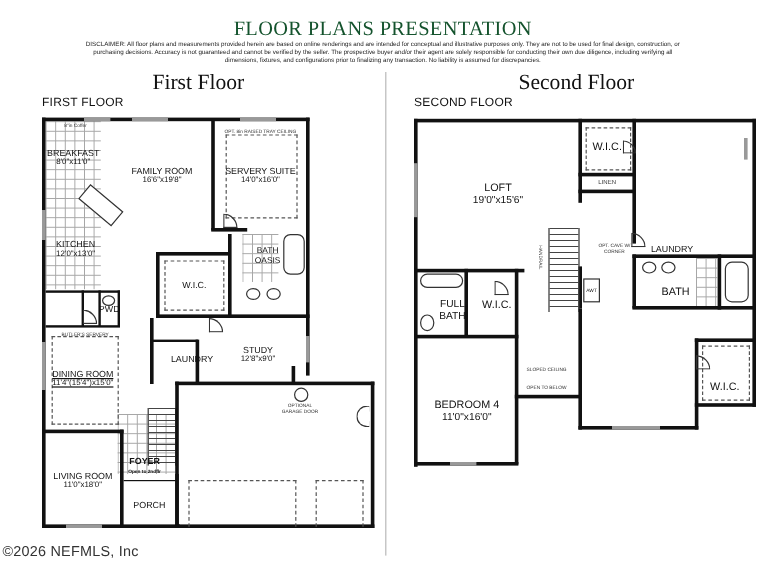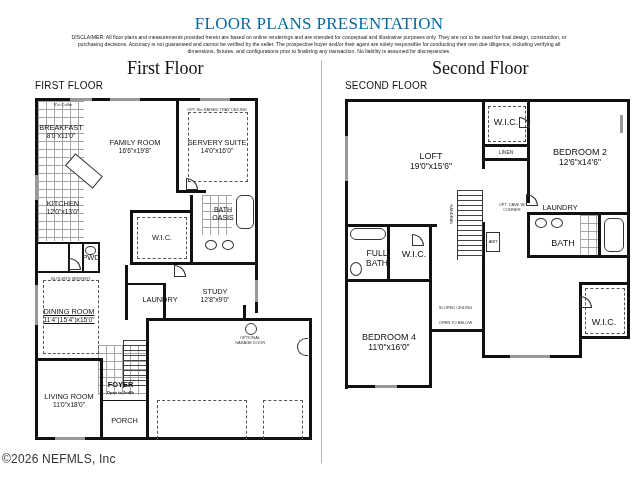--- a/index.html
+++ b/index.html
@@ -1,18 +1,18 @@
 <!DOCTYPE html>
 <html><head>
 <meta charset="utf-8">
 <style>
   html, body { margin: 0; padding: 0; background: #ffffff; }
   body { width: 638px; height: 480px; position: relative; overflow: hidden; font-family: "Liberation Sans", sans-serif; color: #111; }
   .abs { position: absolute; }
-  .title { left: 0; width: 638px; top: 14px; text-align: center; font-family: "Liberation Serif", serif; font-size: 17px; letter-spacing: 0.3px; color: #0369a1; }
+  .title { left: 0; width: 638px; top: 14px; text-align: center; font-family: "Liberation Serif", serif; font-size: 17px; letter-spacing: 0.3px; color: #14532d; }
   .disclaimer { left: 70px; width: 498px; top: 34px; text-align: center; font-size: 5.2px; line-height: 7px; color: #222; }
   .floor-heading { top: 58px; font-family: "Liberation Serif", serif; font-size: 18px; color: #111; }
   .divider { left: 321px; top: 60px; width: 1px; height: 403px; background: #b8b8b8; }
   .plan-label { font-size: 10px; font-weight: normal; color: #111; letter-spacing: 0.2px; }
   .wall { position: absolute; background: #111; }
   .room { position: absolute; text-align: center; font-size: 7.4px; line-height: 8px; color: #111; }
   .room .dims { font-size: 6.6px; display: block; }
   .room2 { position: absolute; text-align: center; font-size: 9px; line-height: 10px; color: #111; }
   .room2 .dims { font-size: 8.5px; display: block; }
   .tile { position: absolute; background-image:
@@ -204,30 +204,26 @@
 
   <div class="tiny" style="left:433px;top:305px;width:45px;">SLOPED CEILING</div>
   <div class="tiny" style="left:433px;top:320px;width:45px;">OPEN TO BELOW</div>
   <div class="tiny" style="left:498px;top:202px;width:28px;">OPT. CAVE W/ CORNER</div>
 
   <div class="door-arc" style="left:519px;top:117px;width:9px;height:9px;"></div>
   <div class="door-arc" style="left:526px;top:194px;width:10px;height:10px;"></div>
   <div class="door-arc" style="left:580px;top:296px;width:10px;height:10px;"></div>
   <div class="door-arc" style="left:412px;top:234px;width:10px;height:10px;"></div>
 
-  <div class="room2" style="left:386px;top:151px;width:90px;text-align:center;">
+  <div class="room2" style="left:370px;top:151px;width:90px;text-align:center;">
     <span>LOFT</span>
     <span class="dims">19'0"x15'6"</span>
   </div>
   <div class="room2" style="left:487px;top:117px;width:38px;">W.I.C.</div>
   <div class="tiny" style="left:485px;top:150px;width:42px;font-size:5px;">LINEN</div>
-  <div class="room2" style="left:540px;top:147px;width:80px;">
-    <span>BEDROOM 2</span>
-    <span class="dims">12'6"x14'6"</span>
-  </div>
   <div class="room" style="left:540px;top:204px;width:40px;">LAUNDRY</div>
   <div class="room2" style="left:548px;top:238px;width:30px;text-align:center;">BATH</div>
   <div class="room2" style="left:360px;top:248px;width:34px;font-size:8.5px;">FULL BATH</div>
   <div class="room2" style="left:398px;top:249px;width:32px;">W.I.C.</div>
   <div class="room2" style="left:584px;top:317px;width:40px;">W.I.C.</div>
   <div class="room2" style="left:350px;top:332px;width:78px;">
     <span>BEDROOM 4</span>
     <span class="dims">11'0"x16'0"</span>
   </div>
 </div>

